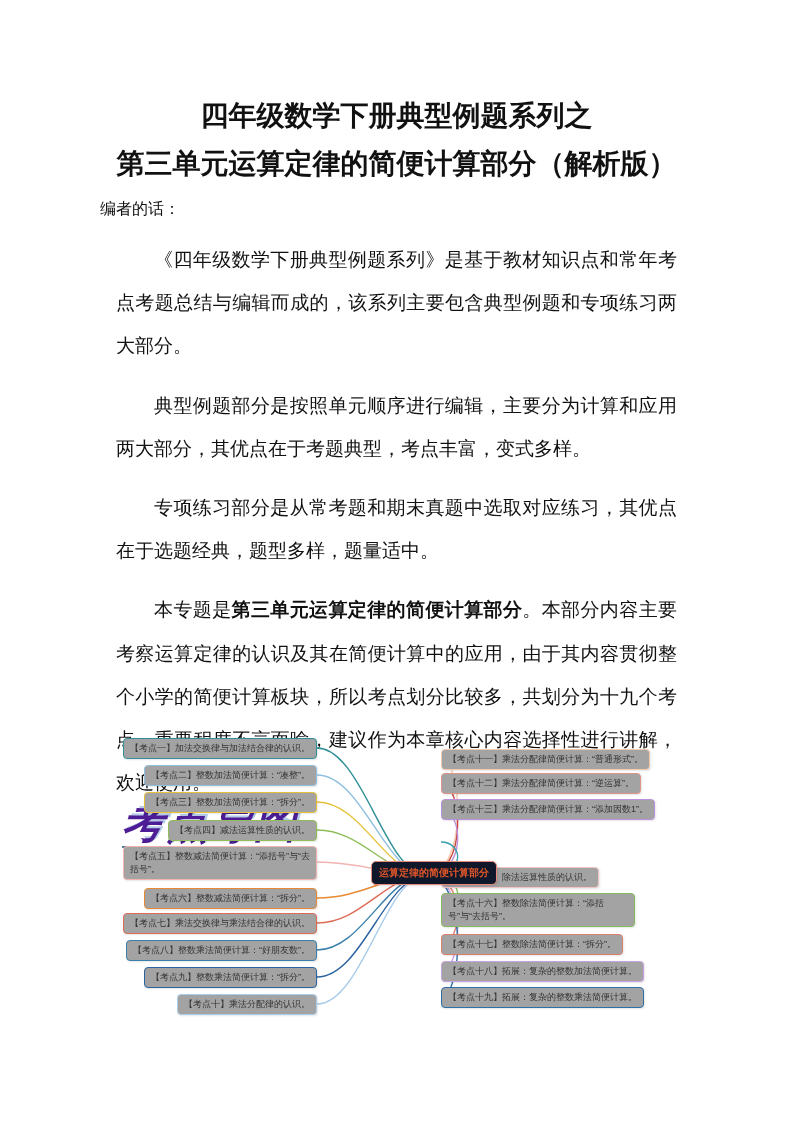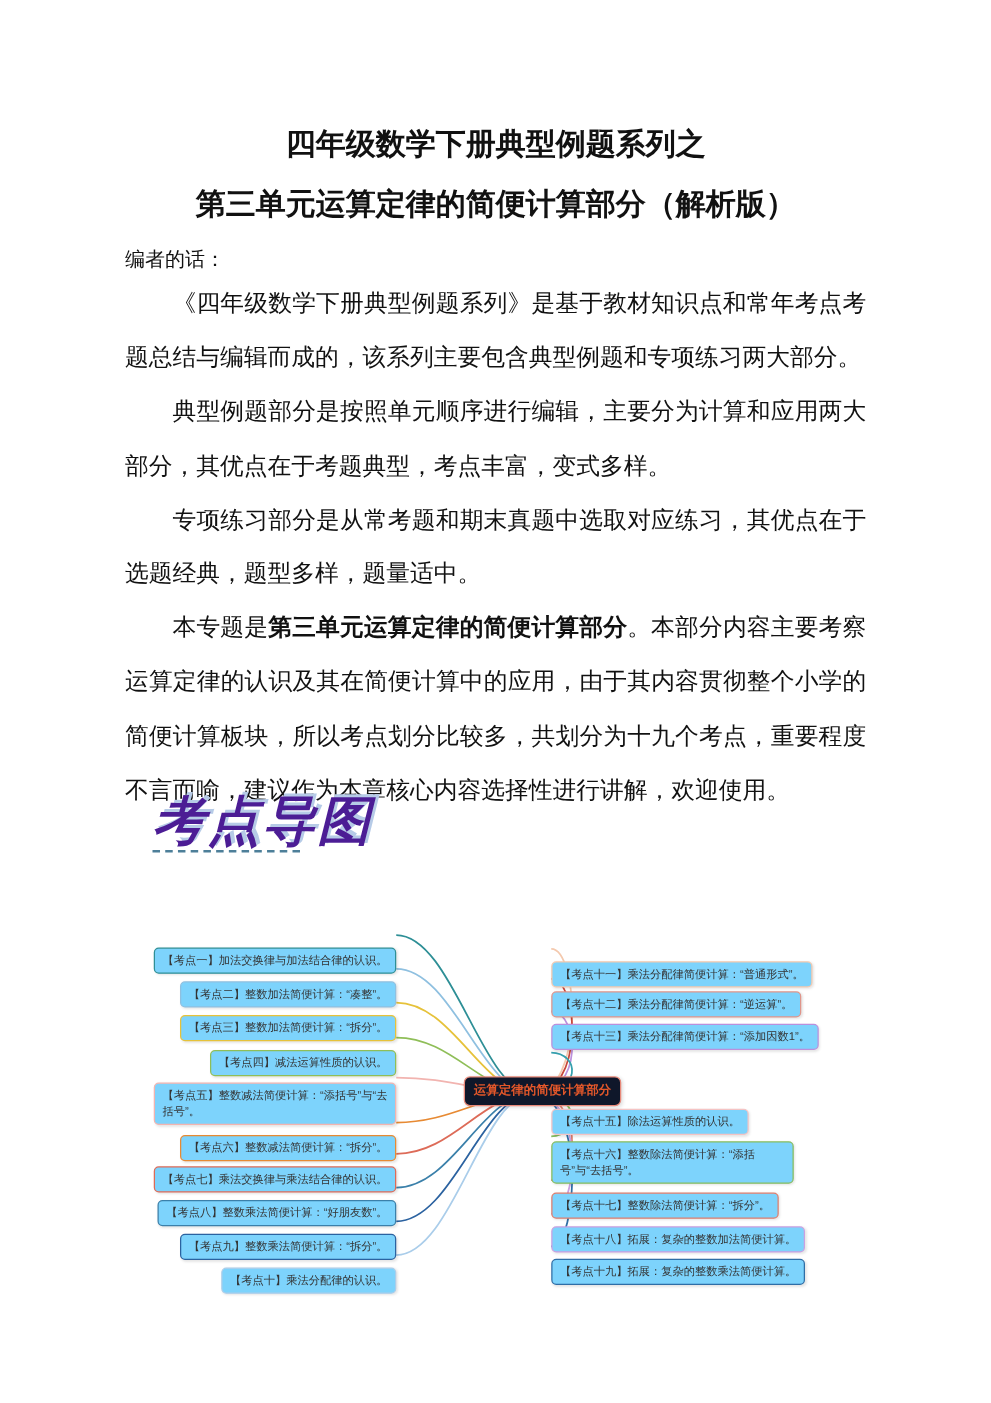--- a/index.html
+++ b/index.html
@@ -2,41 +2,41 @@
 <html><head>
 <meta charset="utf-8">
 <style>
   html,body{margin:0;padding:0;}
   body{
     width:793px;height:1122px;background:#ffffff;position:relative;
     font-family:"Liberation Sans","DejaVu Sans",sans-serif;color:#111;
     overflow:hidden;
   }
   .content{padding:99px 100px 0 100px;}
-  .doc-title{font-size:24px;font-weight:bold;text-align:center;margin:0;line-height:33px;}
+  .doc-title{font-size:28px;font-weight:bold;text-align:center;margin:0;line-height:33px;}
   .doc-title.second{margin-top:15px;}
   .editor-note{font-size:16px;margin-top:16px;line-height:26px;}
-  p.body-para{font-size:19px;line-height:43.2px;text-align:justify;text-indent:2em;margin:0;}
+  p.body-para{font-size:19px;line-height:43.2px;text-align:justify;text-indent:2em;margin:16px;}
   p.body-para b{font-weight:bold;}
   .section-heading{
     margin:-12px 0 0 22px;display:inline-block;
     font-family:Liberation Mono, monospace;
     font-style:italic;font-weight:bold;font-size:42px;line-height:36px;
     color:#4c1d95;letter-spacing:2px;
     text-shadow:3px -2px 0 #b6cbe7;
   }
   .heading-underline{
     width:118px;height:0;border-bottom:2px dashed #4d7f99;margin:2px 0 0 22px;
   }
   #mindmap{position:absolute;left:0;top:730px;width:793px;height:392px;}
   #map-svg{position:absolute;left:0;top:0;}
   .map-node{
-    position:absolute;background:#7dd3fc;border:1.5px solid #999;border-radius:4px;
+    position:absolute;background:#a3a3a3;border:1.5px solid #999;border-radius:4px;
     padding:3px 6px;font-size:9px;line-height:13px;color:#333;
-    white-space:nowrap;box-shadow:1px 1px 2px rgba(0,0,0,0.10);margin-top:20px;
+    white-space:nowrap;box-shadow:1px 1px 2px rgba(0,0,0,0.10);
   }
   .map-node.wrap{white-space:normal;}
   .center-node{
     position:absolute;background:#0f172a;border:1.7px solid #e8897a;border-radius:5px;
     padding:4px 7px;font-size:10px;font-weight:bold;line-height:14px;color:#e2572a;
     white-space:nowrap;box-shadow:1px 1px 3px rgba(0,0,0,0.12);
   }
 </style>
 </head>
 <body>

